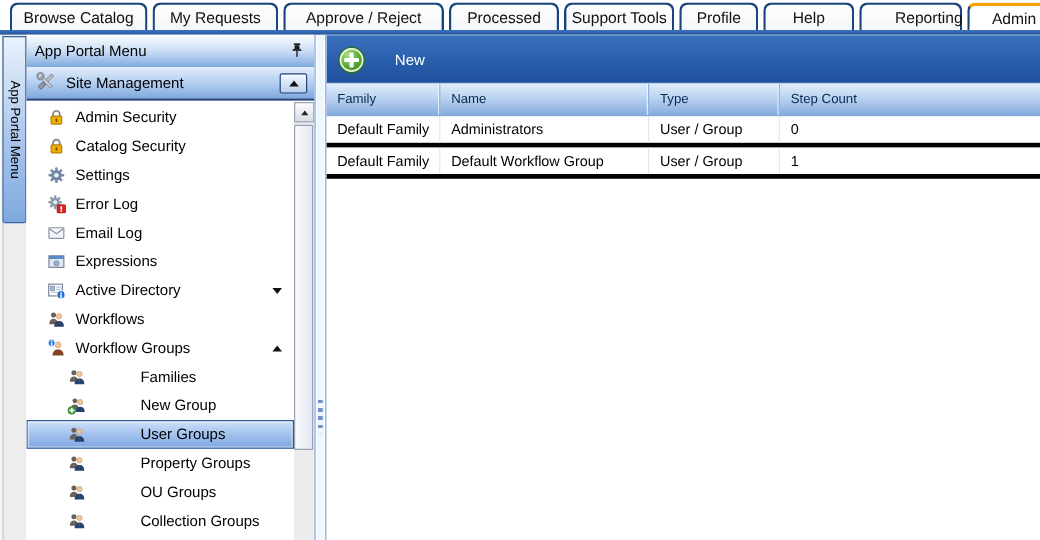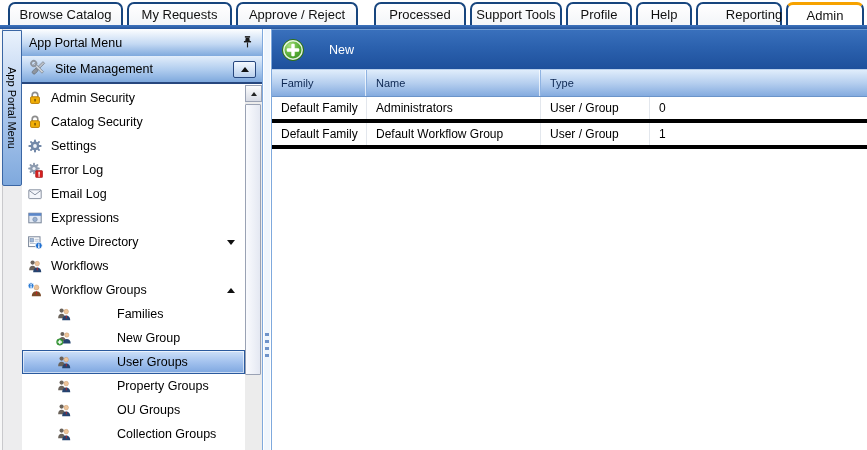--- a/index.html
+++ b/index.html
@@ -57,21 +57,21 @@
     margin-left:auto; width:23px; height:17px; border:1px solid #27477e; border-radius:2px;
     background:linear-gradient(#f4f9ff,#b9d0ed); display:flex; align-items:center; justify-content:center;
     cursor:pointer;
   }
   .tri-up { width:0; height:0; border-left:4px solid transparent; border-right:4px solid transparent; border-bottom:5px solid #111; }
   .tri-down { width:0; height:0; border-left:4px solid transparent; border-right:4px solid transparent; border-top:5px solid #111; }
 
   .menu { position:relative; flex:1; background:#fff; overflow:hidden; }
   .menu-items { position:absolute; left:0; top:2px; right:17px; }
   .menu-item {
-    height:24px; display:flex; align-items:center; gap:7px; padding-left:4px;
+    height:24px; display:flex; align-items:center; gap:7px; padding-left:16px;
     font-size:12.5px; border:1px solid transparent; cursor:pointer; white-space:nowrap;
   }
   .menu-item.indent { padding-left:33px;gap:44px; }
   .menu-item.selected {
     background:linear-gradient(#cde0f8 0%,#a3c2ee 50%,#7ea7e0 100%);
     border:1px solid #2a5a9e; box-shadow: inset 0 0 0 1px rgba(255,255,255,.6); text-align: right;
   }
   .menu-item .mi-icon { width:17px; height:17px; flex:none; display:flex; }
   .menu-item .expand { margin-left:auto; margin-right:9px; }
 
@@ -128,25 +128,25 @@
 </style>
 </head>
 <body>
 
 <div class="app">
 
   <div class="tabbar">
     <div class="tabs" id="tabs">
         <div class="tab" style="width: 115px; margin-top: 40px;">Browse Catalog</div>
         <div class="tab" style="width: 105px; margin-top: 42px;">My Requests</div>
-        <div class="tab" style="width: 122px;">Approve / Reject</div>
-        <div class="tab" style="width: 92px; margin-left: 12px;">Processed</div>
+        <div class="tab" style="width: 134px;">Approve / Reject</div>
+        <div class="tab" style="width: 92px;">Processed</div>
         <div class="tab" style="width: 92px;">Support Tools</div>
         <div class="tab" style="width: 66px;">Profile</div>
-        <div class="tab" style="width: 56px;">Help</div>
+        <div class="tab" style="width: 76px;">Help</div>
         <div class="tab" style="width: 86px; padding-left: 30px;">Reporting</div>
         <div class="tab active" style="width: 78px;">Admin</div>
       </div>
     <div class="tab-underbar"></div>
   </div>
 
   <div class="content">
 
     <div class="left-strip">
       <div class="vtab">
@@ -408,20 +408,21 @@
               <rect x="5.8" y="10.3" width="12.4" height="3.4" rx="1" fill="#fff"></rect>
             </svg>
           </span>
           <span>New</span>
         </button>
       </div>
       <div class="grid-header" id="grid-header">
           <div class="cell">Family</div>
           <div class="cell">Name</div>
           <div class="cell">Type</div>
+          <div class="cell">Step Count</div>
         </div>
       <div id="grid-rows">
           <div class="grid-row">
             <div class="cell">Default Family</div>
             <div class="cell">Administrators</div>
             <div class="cell">User / Group</div>
             <div class="cell">0</div>
           </div>
           <div class="grid-row">
             <div class="cell">Default Family</div>

